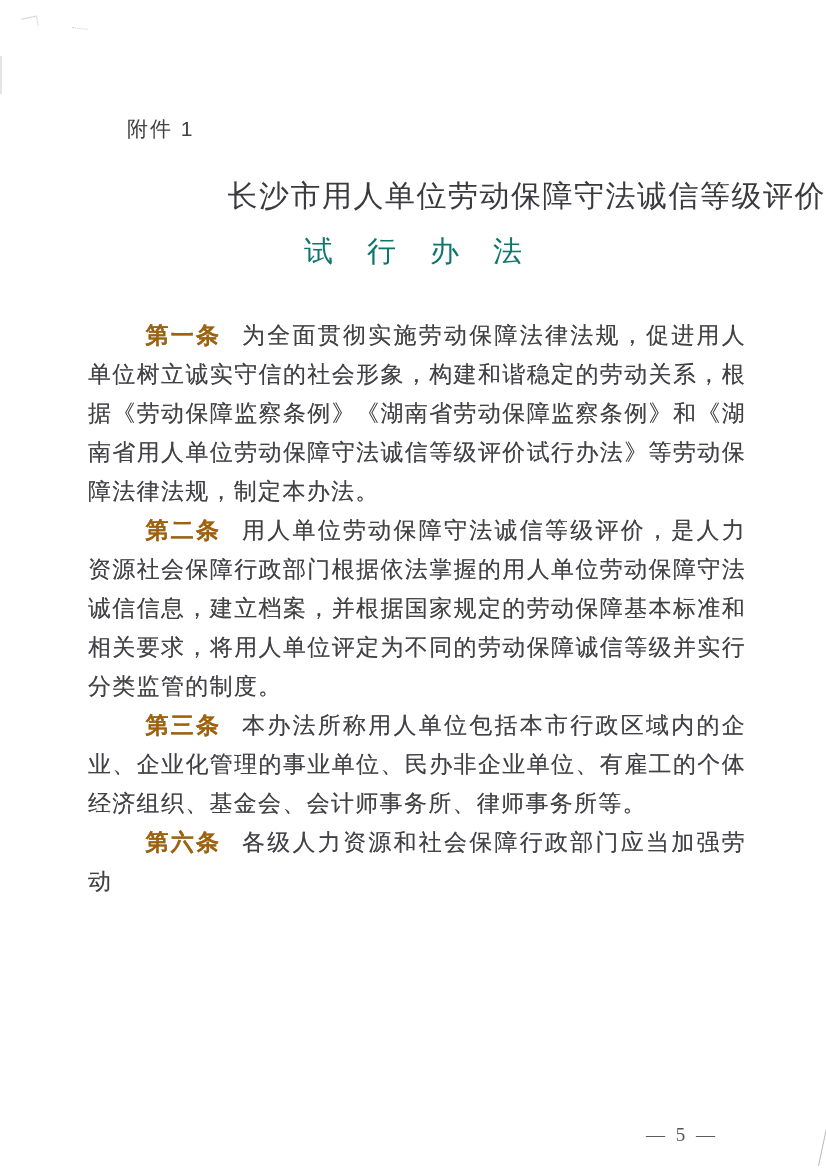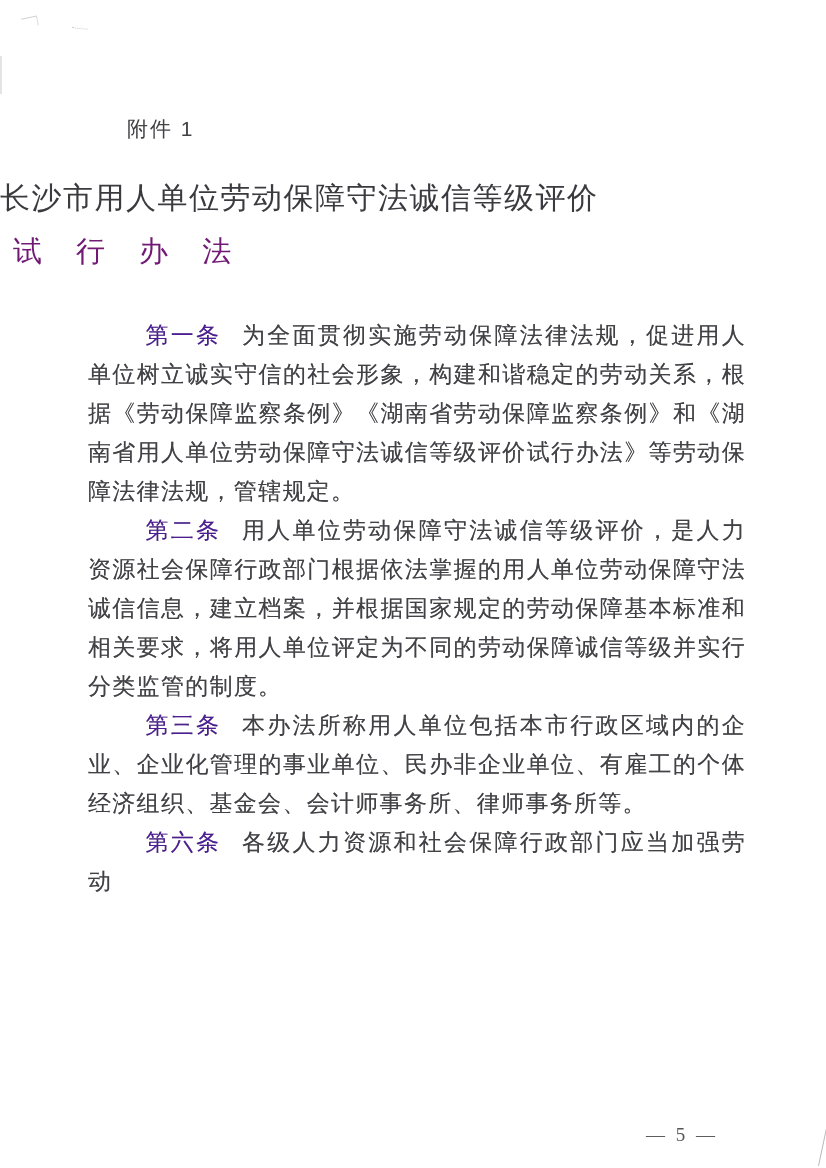--- a/index.html
+++ b/index.html
@@ -25,63 +25,63 @@
     font-size: 21px;
     line-height: 30px;
     letter-spacing: 2px;
     color: #414146;
   }
   .doc-title-line1 {
     position: absolute;
     left: 0;
     top: 177px;
     width: 100%;
-    text-align: left;
-    font-family: Liberation Sans, sans-serif;
+    text-align: right;
+    font-family: Liberation Mono, monospace;
     font-size: 30px;
     line-height: 42px;
     letter-spacing: 1.5px;
     color: #3a3a3f;
     white-space: nowrap;
   }
   .doc-title-line2 {
     position: absolute;
     left: 0;
     top: 231px;
     width: 100%;
-    text-align: left;
+    text-align: center;
     font-family: "Liberation Sans", "DejaVu Sans", sans-serif;
     font-size: 29px;
     line-height: 40px;
     letter-spacing: 13px;
     padding-left: 13px;
     box-sizing: border-box;
-    color: #701a75;
+    color: #0f766e;
     white-space: nowrap;
   }
   .doc-body {
     position: absolute;
     left: 88px;
     top: 316px;
     width: 658px;
     font-size: 23px;
     line-height: 39px;
     letter-spacing: 1.3px;
     text-align: justify;
     color: #414146;
     text-shadow: 0 0 0.5px rgba(65,65,70,0.55);
   }
   .doc-body p {
     margin: 0;
     text-indent: 2.5em;
   }
   .article-number {
-    font-weight: normal;
+    font-weight: bold;
     margin-right: 0.9em;
-    color: #4c1d95;
+    color: #a16207;
   }
   .page-number {
     position: absolute;
     top: 1122px;
     right: 108px;
     font-size: 19px;
     line-height: 26px;
     letter-spacing: 3px;
     color: #55555a;
     white-space: nowrap;
@@ -137,21 +137,21 @@
   <div class="scan-edge-left"></div>
   <div class="scan-corner-diagonal"></div>
 
   <div class="attachment-label">附件 1</div>
 
   <div class="doc-title-line1">长沙市用人单位劳动保障守法诚信等级评价</div>
 
   <div class="doc-title-line2">试 行 办 法</div>
 
   <div class="doc-body">
-    <p><span class="article-number">第一条</span><span>为全面贯彻实施劳动保障法律法规，促进用人单位树立诚实守信的社会形象，构建和谐稳定的劳动关系，根据《劳动保障监察条例》《湖南省劳动保障监察条例》和《湖南省用人单位劳动保障守法诚信等级评价试行办法》等劳动保障法律法规，管辖规定。</span></p>
+    <p><span class="article-number">第一条</span><span>为全面贯彻实施劳动保障法律法规，促进用人单位树立诚实守信的社会形象，构建和谐稳定的劳动关系，根据《劳动保障监察条例》《湖南省劳动保障监察条例》和《湖南省用人单位劳动保障守法诚信等级评价试行办法》等劳动保障法律法规，制定本办法。</span></p>
     <p><span class="article-number">第二条</span><span>用人单位劳动保障守法诚信等级评价，是人力资源社会保障行政部门根据依法掌握的用人单位劳动保障守法诚信信息，建立档案，并根据国家规定的劳动保障基本标准和相关要求，将用人单位评定为不同的劳动保障诚信等级并实行分类监管的制度。</span></p>
     <p><span class="article-number">第三条</span><span>本办法所称用人单位包括本市行政区域内的企业、企业化管理的事业单位、民办非企业单位、有雇工的个体经济组织、基金会、会计师事务所、律师事务所等。</span></p>
     <p><span class="article-number">第六条</span><span>各级人力资源和社会保障行政部门应当加强劳动</span></p>
   </div>
 
   <div class="page-number">— 5 —</div>
 
 </div>
 
 </body></html>

